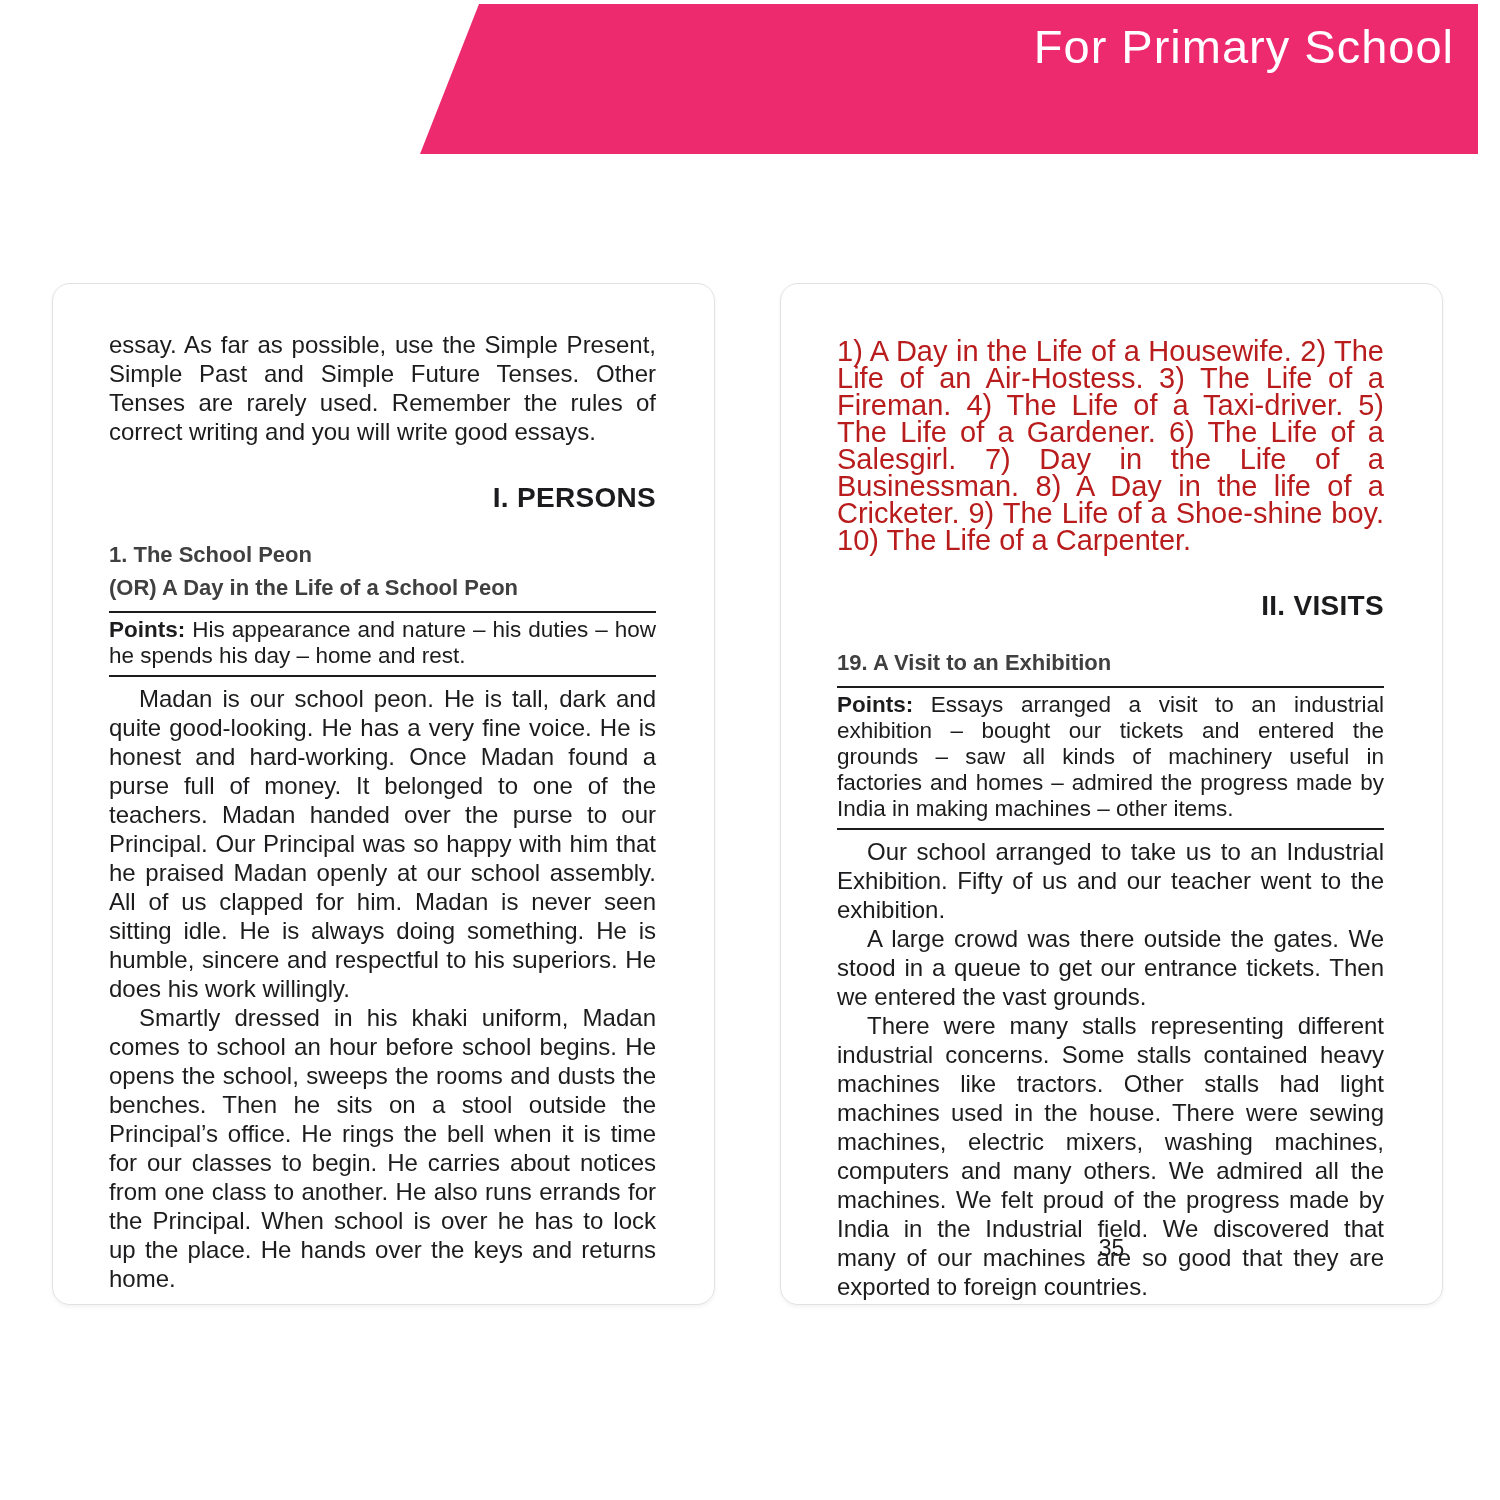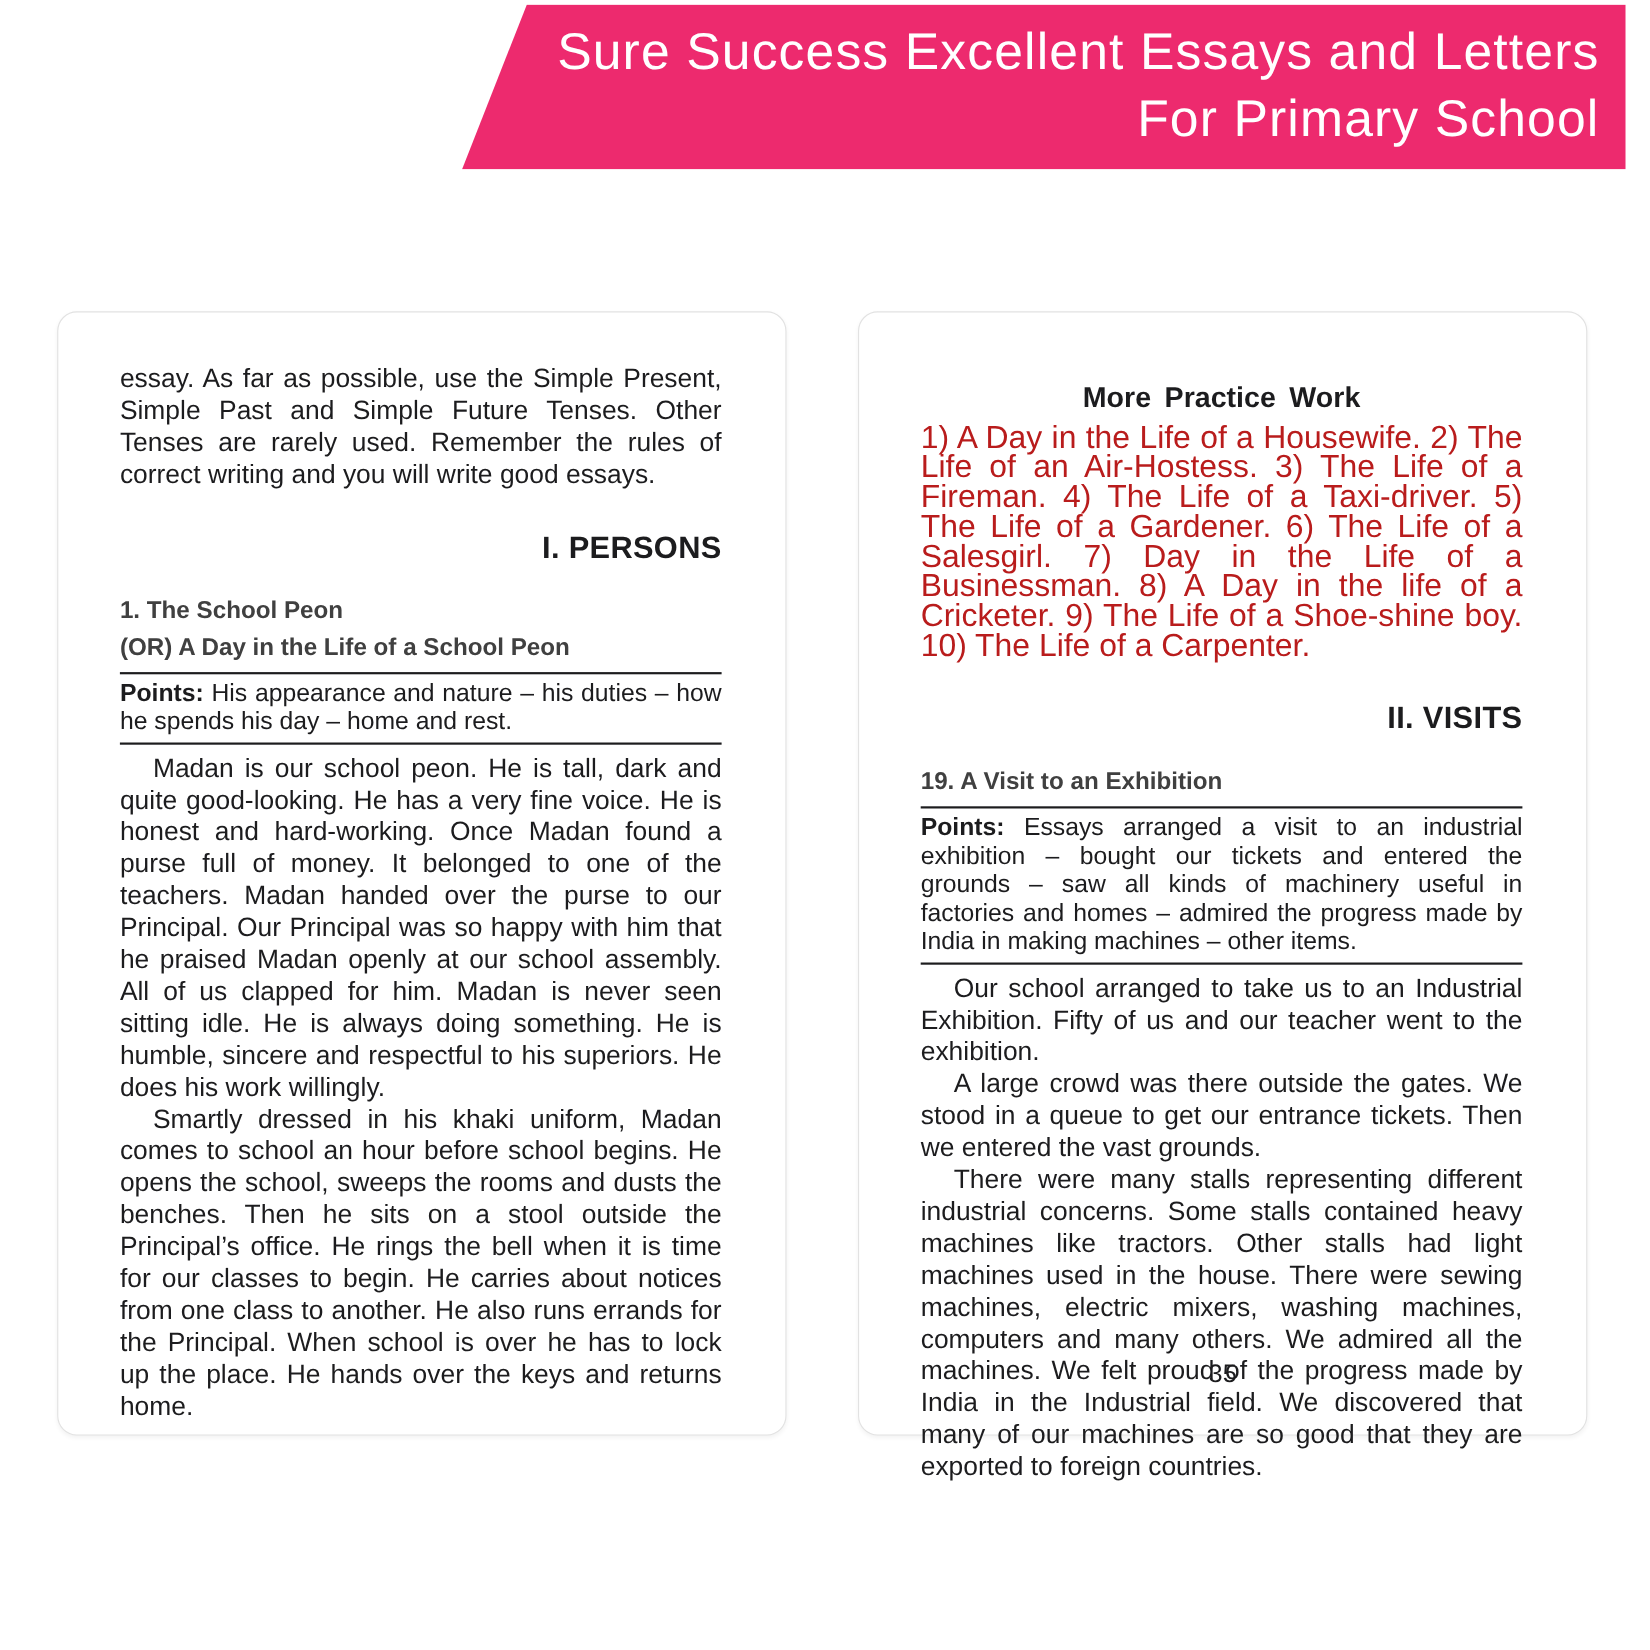--- a/index.html
+++ b/index.html
@@ -67,21 +67,20 @@
 
   
   .mt-lg { margin-top:36px; }
   .mt-md { margin-top:24px; }
 </style>
 </head>
 <body>
 
 <div class="banner">
   <div class="banner-text">
-    <div>Sure Success Excellent Essays and Letters</div>
     <div>For Primary School</div>
   </div>
 </div>
 
 <div class="page page-left">
   <div class="page-inner">
 
     <p class="body-text">essay. As far as possible, use the Simple Present, Simple Past and Simple Future Tenses. Other Tenses are rarely used. Remember the rules of correct writing and you will write good essays.</p>
 
     <h2 class="section-heading mt-lg">I. PERSONS</h2>
@@ -97,21 +96,20 @@
 
     <p class="body-text indent">Madan is our school peon. He is tall, dark and quite good-looking. He has a very fine voice. He is honest and hard-working. Once Madan found a purse full of money. It belonged to one of the teachers. Madan handed over the purse to our Principal. Our Principal was so happy with him that he praised Madan openly at our school assembly. All of us clapped for him. Madan is never seen sitting idle. He is always doing something. He is humble, sincere and respectful to his superiors. He does his work willingly.</p>
     <p class="body-text indent">Smartly dressed in his khaki uniform, Madan comes to school an hour before school begins. He opens the school, sweeps the rooms and dusts the benches. Then he sits on a stool outside the Principal’s office. He rings the bell when it is time for our classes to begin. He carries about notices from one class to another. He also runs errands for the Principal. When school is over he has to lock up the place. He hands over the keys and returns home.</p>
 
   </div>
 </div>
 
 <div class="page page-right">
   <div class="page-inner">
 
-    <h2 class="practice-heading">More Practice Work</h2>
     <p class="practice-list">1) A Day in the Life of a Housewife. 2) The Life of an Air-Hostess. 3) The Life of a Fireman. 4) The Life of a Taxi-driver. 5) The Life of a Gardener. 6) The Life of a Salesgirl. 7) Day in the Life of a Businessman. 8) A Day in the life of a Cricketer. 9) The Life of a Shoe-shine boy. 10) The Life of a Carpenter.</p>
 
     <h2 class="section-heading mt-lg">II. VISITS</h2>
 
     <div class="essay-title mt-md">
       <div>19. A Visit to an Exhibition</div>
     </div>
 
     <div class="rule rule-top"></div>
     <p class="points-text"><span class="points-label">Points:</span><span> Essays arranged a visit to an industrial exhibition – bought our tickets and entered the grounds – saw all kinds of machinery useful in factories and homes – admired the progress made by India in making machines – other items.</span></p>

